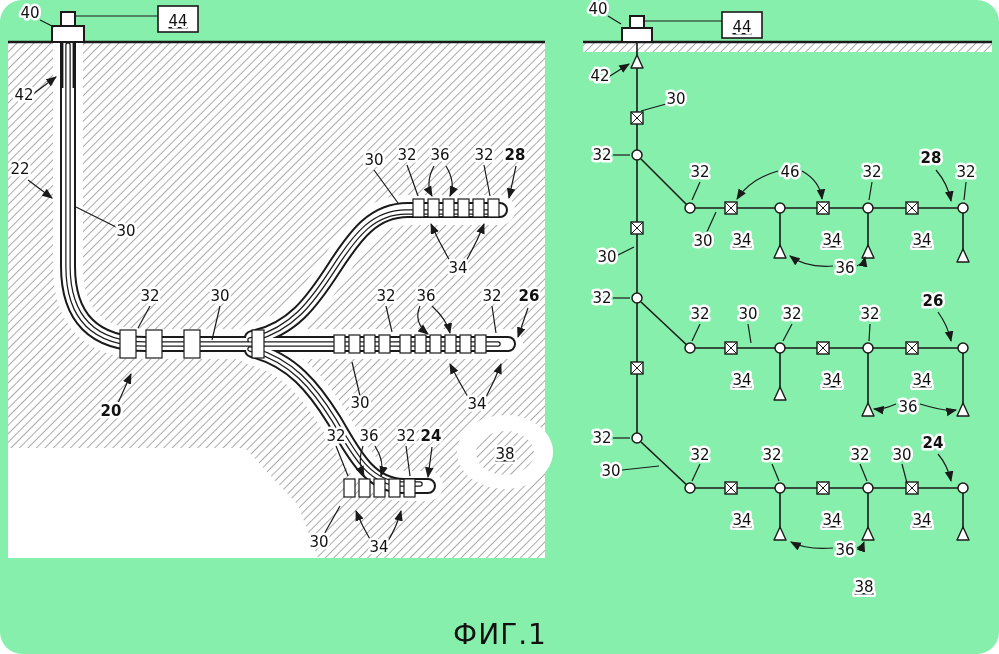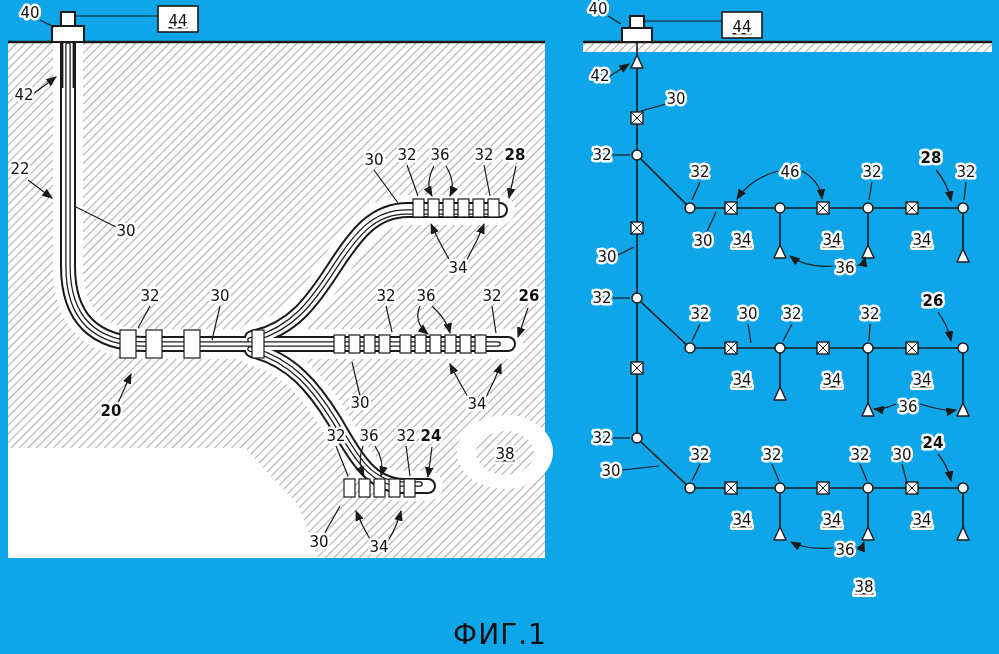--- a/index.html
+++ b/index.html
@@ -1,17 +1,17 @@
 <!DOCTYPE html>
 <html><head>
 <meta charset="utf-8">
 <style>
   html,body { margin:0; padding:0; background:#ffffff; }
-  .stage { position:relative; width:999px; height:654px; background:#0ea5e9; overflow:hidden;
-           font-family:"DejaVu Sans", sans-serif; }
+  .stage { position:relative; width:999px; height:654px; background:#86efac; overflow:hidden;
+           font-family:"DejaVu Sans", sans-serif;border-radius:22px; }
   svg { display:block; }
   .lbl { font-family:"DejaVu Sans", sans-serif; font-size:15px; fill:#111;
          paint-order:stroke; stroke:#ffffff; stroke-width:5px; stroke-linejoin:round; text-anchor:middle; }
   .b   { font-weight:700; }
   .und { text-decoration:underline; }
   .cap { font-family:"DejaVu Sans", sans-serif; font-size:28px; fill:#111; text-anchor:middle; letter-spacing:1px; }
   .ldr { stroke:#1a1a1a; stroke-width:1.2; fill:none; }
   .pipeHalo { stroke:#ffffff; stroke-width:30; fill:none; stroke-linecap:round; }
   .boreB { stroke:#1a1a1a; stroke-width:16; fill:none; stroke-linecap:round; }
   .boreW { stroke:#ffffff; stroke-width:12; fill:none; stroke-linecap:round; }

